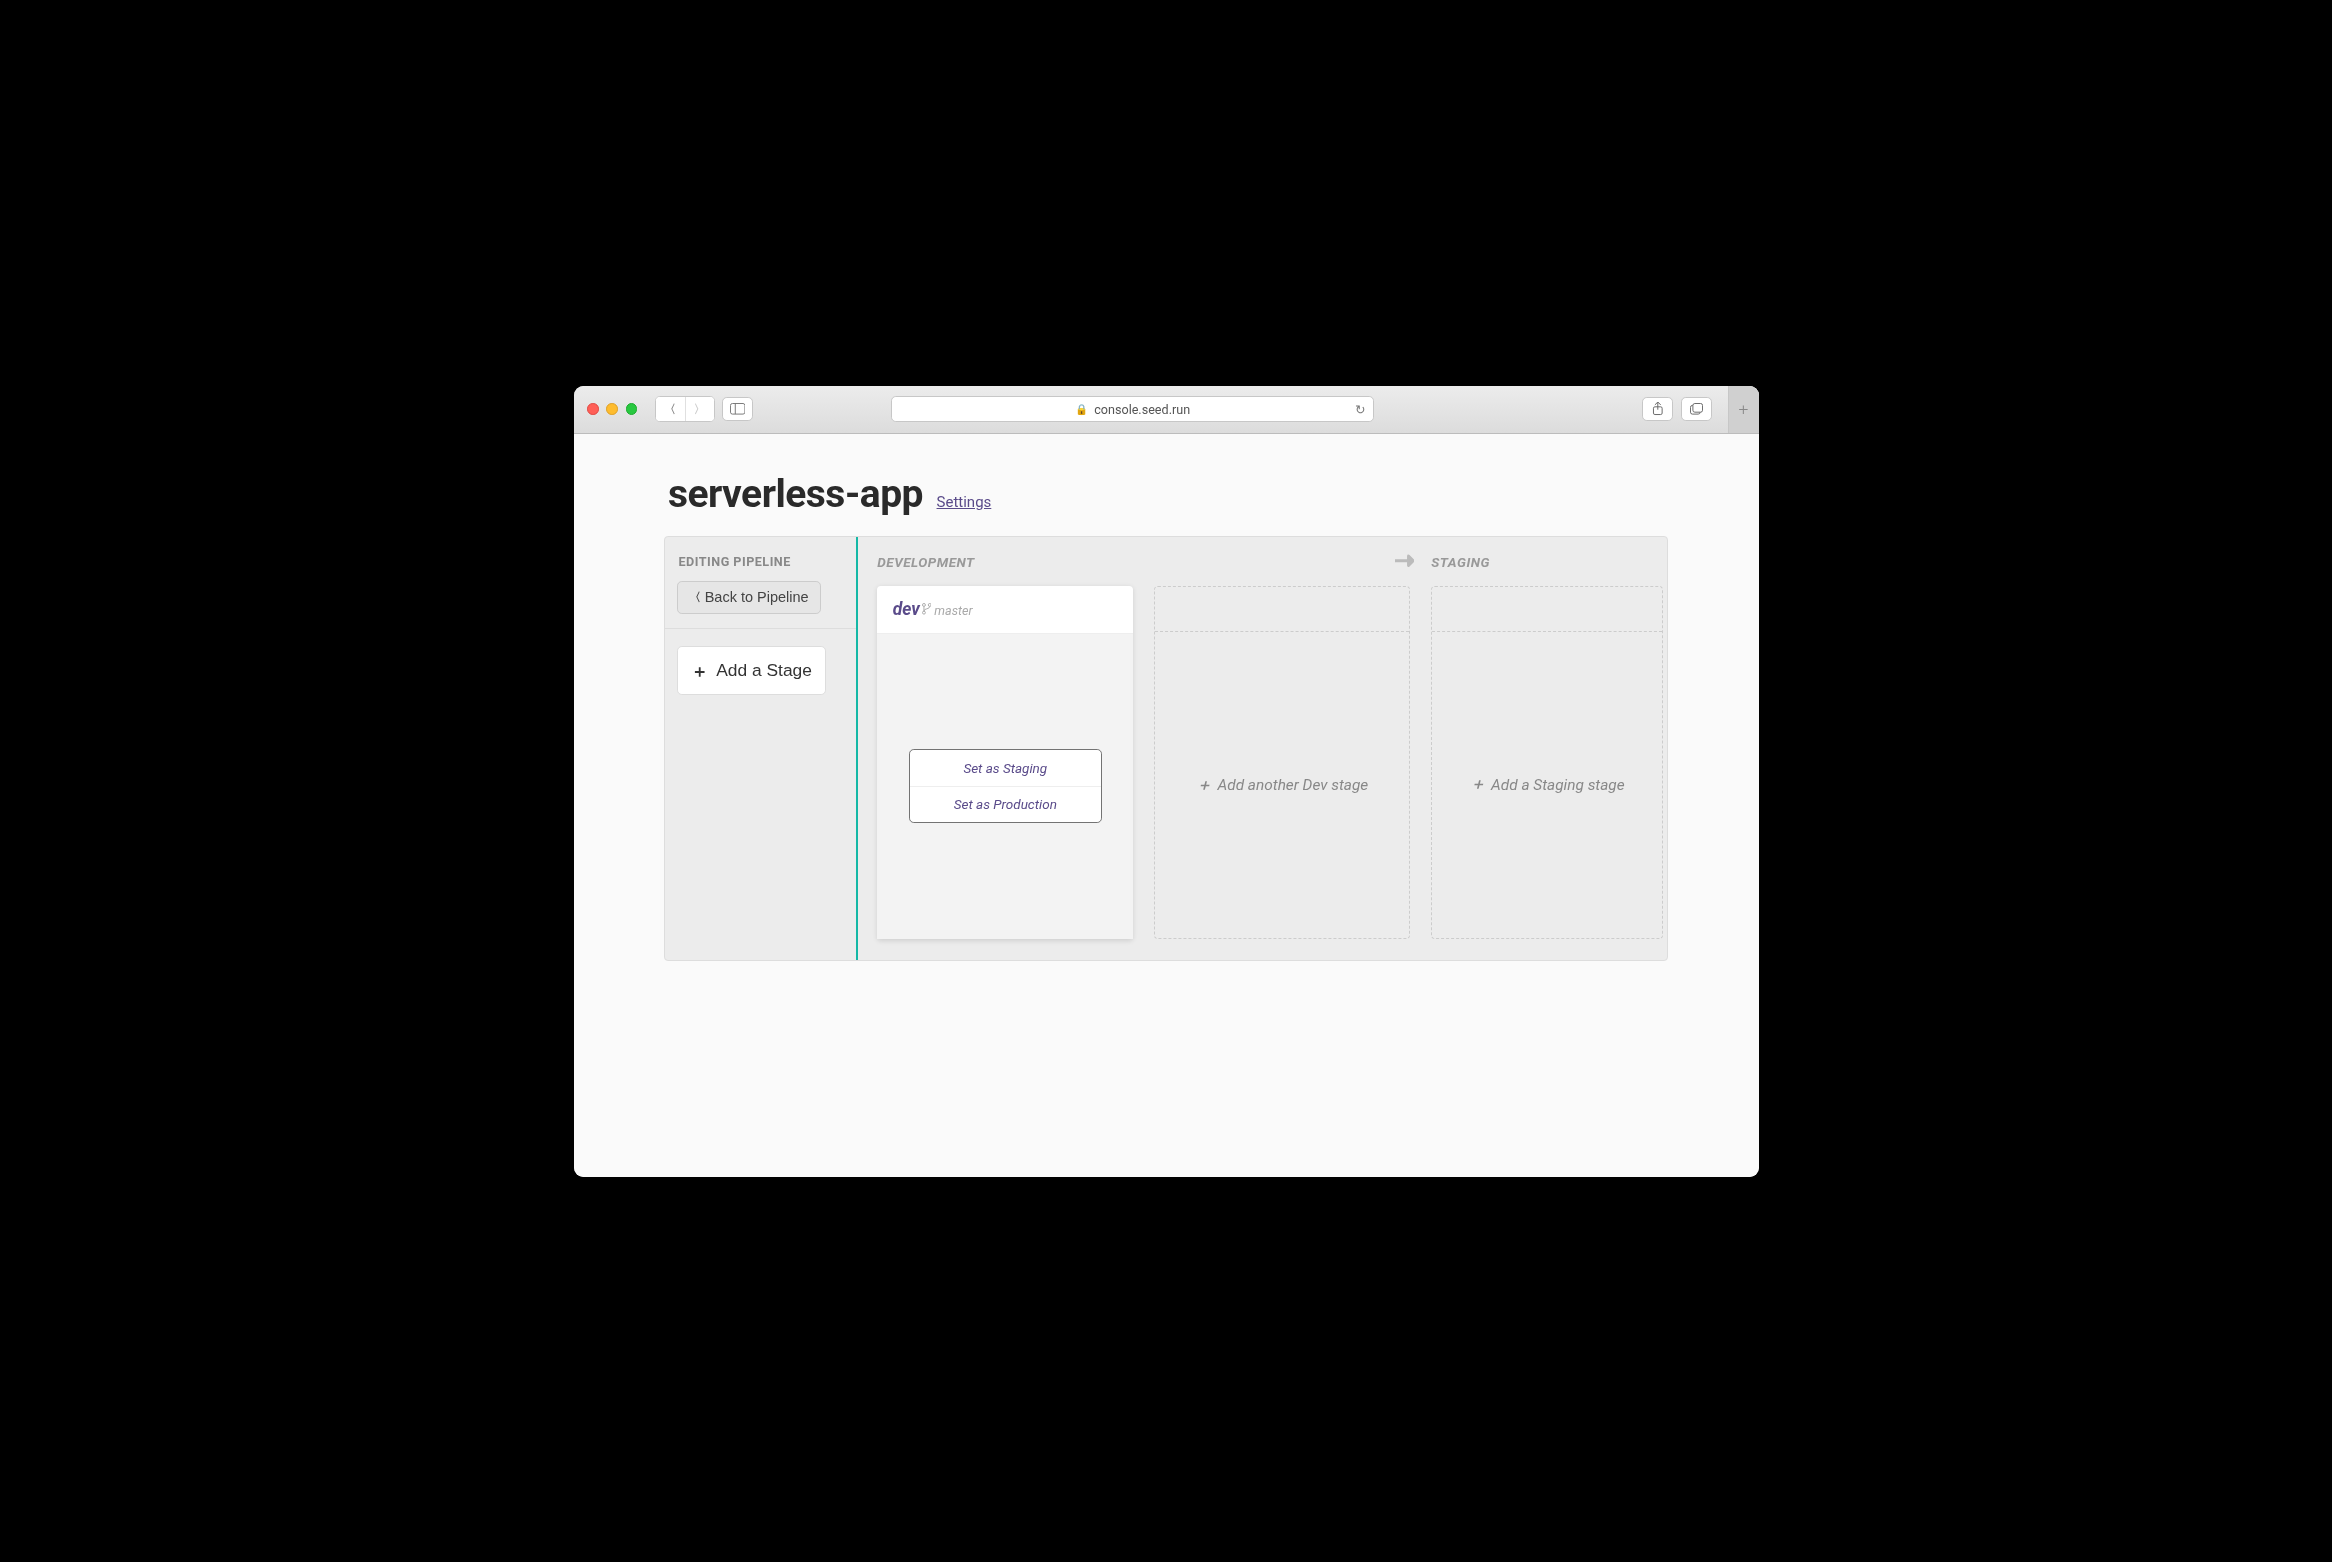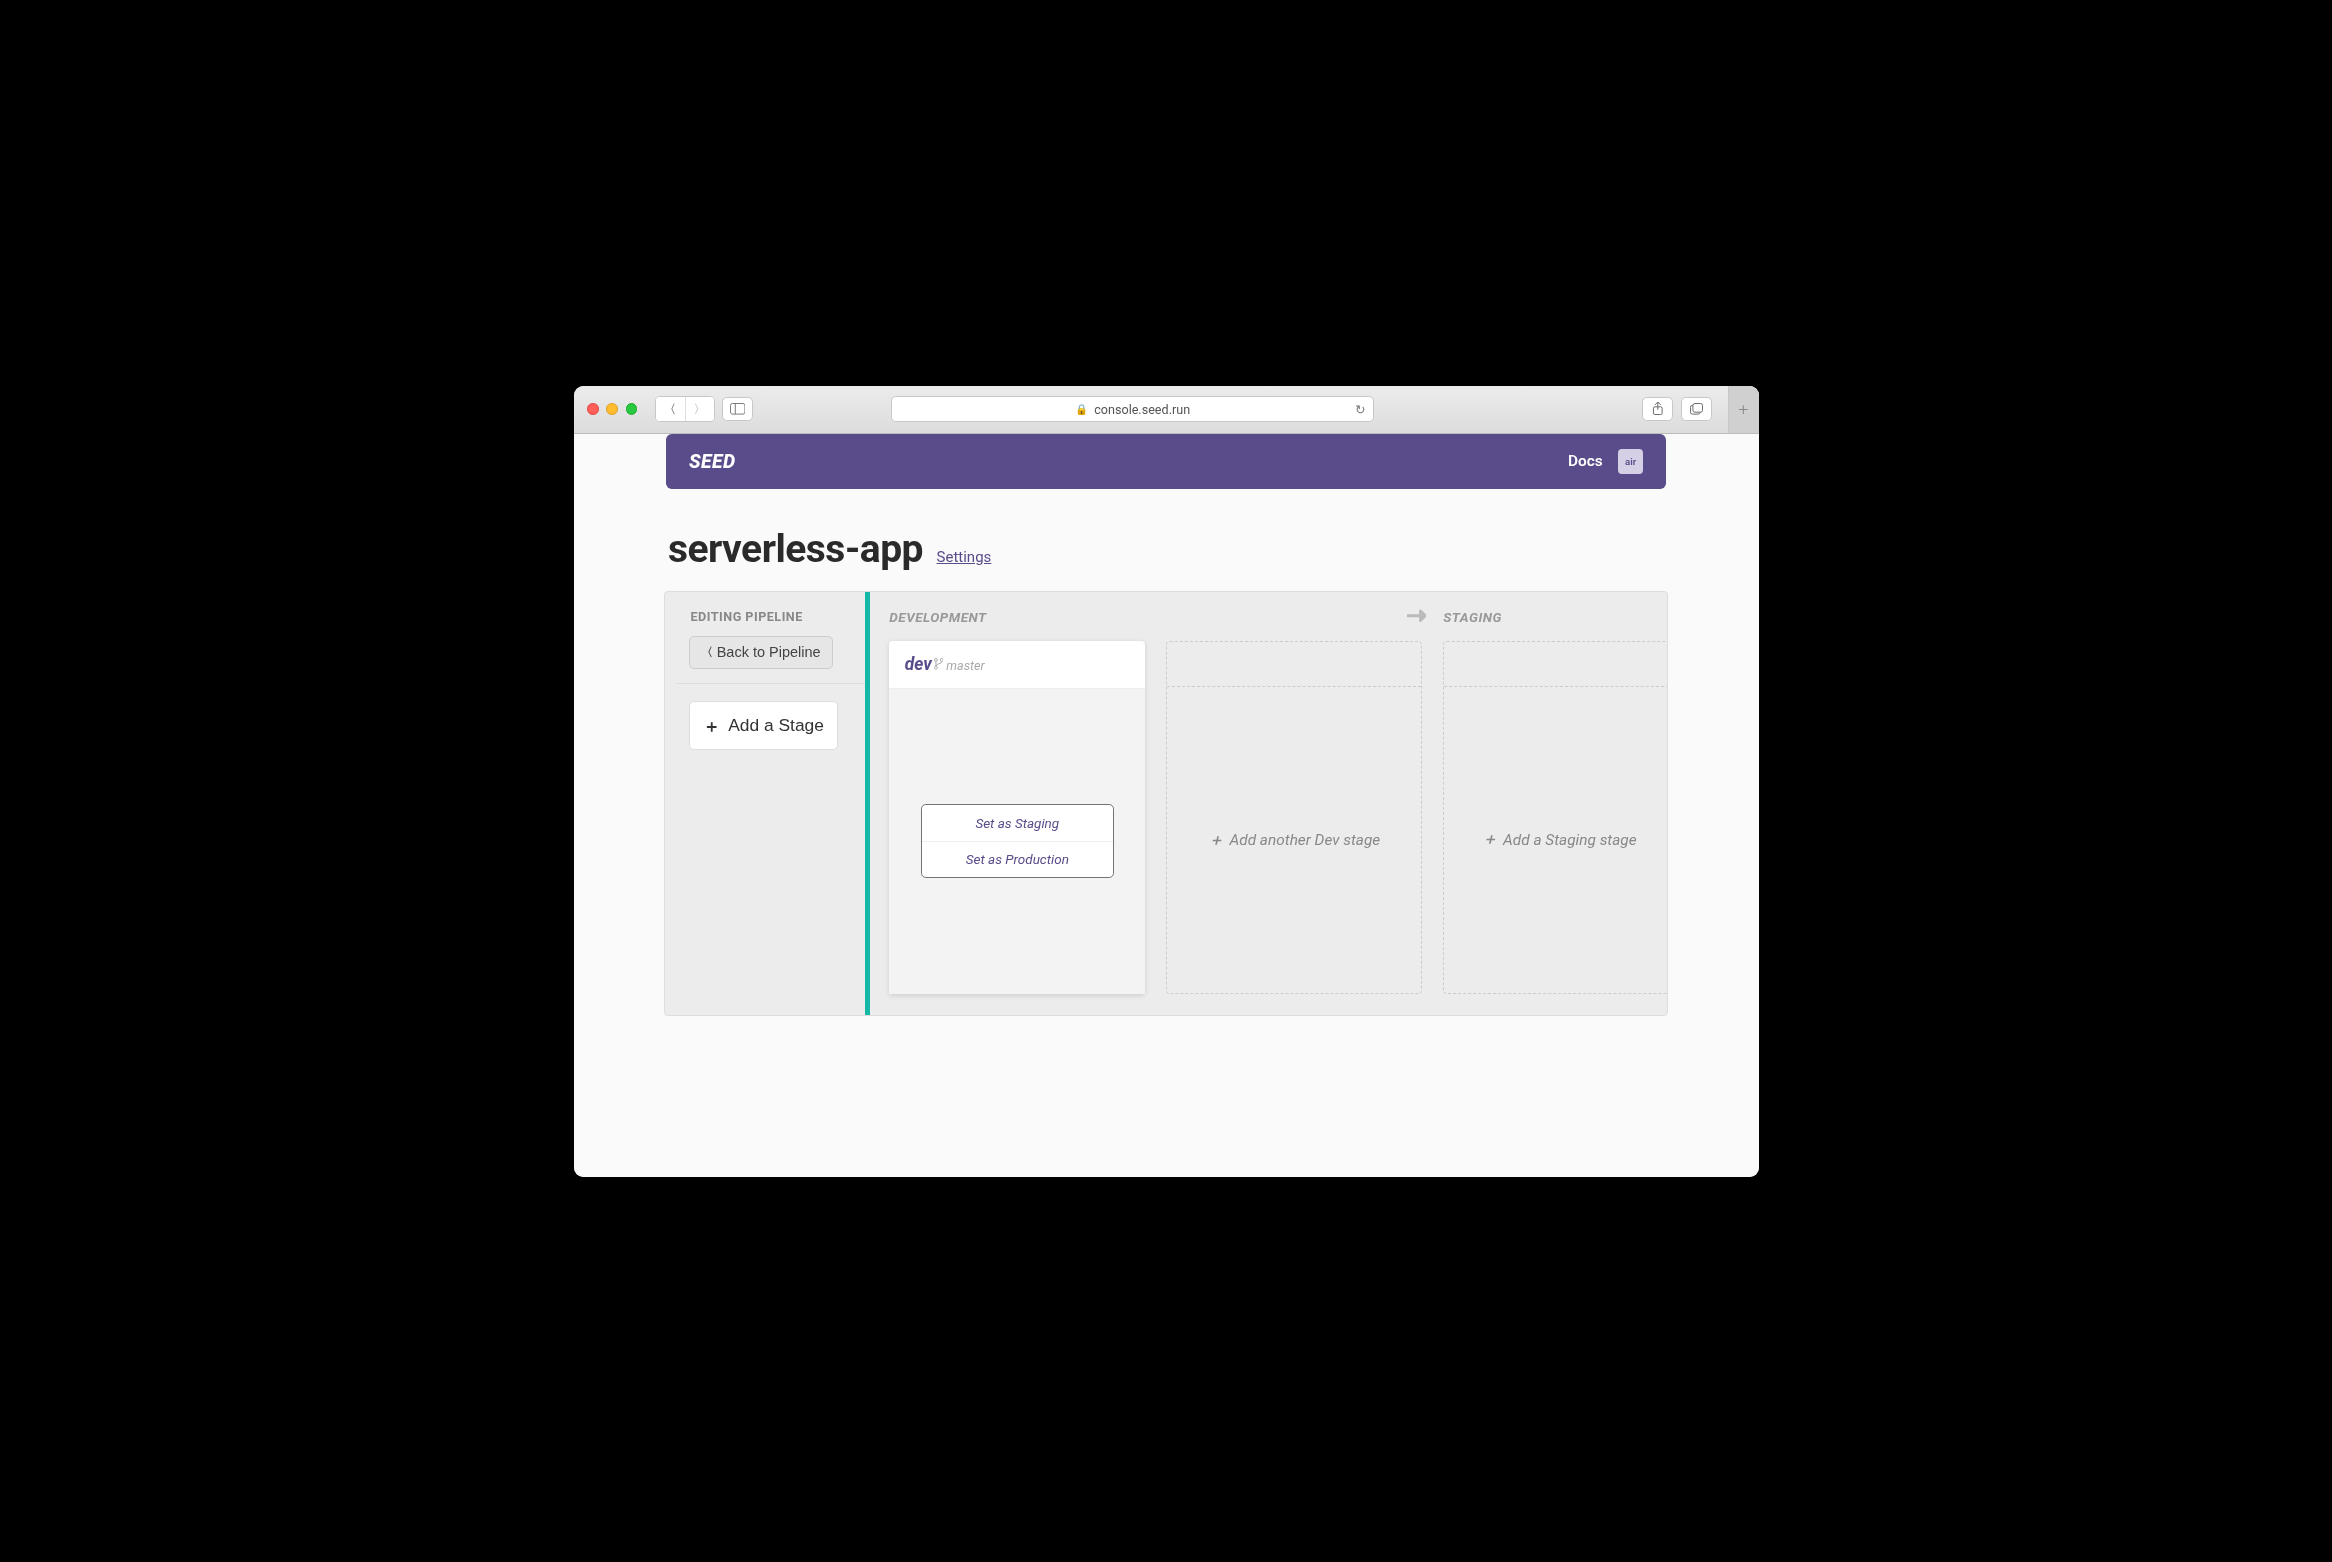--- a/index.html
+++ b/index.html
@@ -55,21 +55,21 @@
 .breadcrumb { padding:15.4px 3.9px; font-size:15.4px; color:#999; border-bottom:1px solid #e8e8e8; }
 .breadcrumb a { color:#5a4b8a; text-decoration:none; }
 .breadcrumb .sep { margin:0 5.8px; color:#ccc; }
 .breadcrumb .current { color:#999; }
 
 .page-header { padding:37px 3.9px 19.3px; display:flex; align-items:baseline; gap:13.5px; }
 .page-title { font-size:39px; font-weight:700; color:#2a2a2a; letter-spacing:-0.5px; }
 .settings-link { color:#5a4b8a; font-size:15px; }
 
 .pipeline-wrap { background:#ececec; border:1px solid #ddd; border-radius:3.9px; display:flex; min-height:425px; }
-.editing-col { width:193px; border-right:5px solid #14b8a6;margin-left:12px; }
+.editing-col { width:193px; border-right:2px solid #14b8a6; }
 .editing-header { padding:17.4px 13.5px 11.6px; font-size:12.6px; font-weight:700; color:#888; letter-spacing:0.5px; }
 .back-btn { margin:0 11.6px 13.5px; background:#e6e6e6; border:1px solid #ccc; border-radius:4.8px; padding:7.7px 11.6px; font-size:14.5px; color:#444; display:flex; align-items:center; gap:3.9px; cursor:pointer; }
 .editing-divider { border-top:1px solid #ddd; }
 .add-stage-btn { margin:17.4px 11.6px; background:#fff; border:1px solid #ddd; border-radius:4.8px; padding:11.6px 13.5px; font-size:17.4px; color:#333; display:flex; align-items:center; gap:7.7px; cursor:pointer; font-weight:500; }
 
 .stages-area { flex:1; padding:17.4px 19.3px 19.3px; display:flex; gap:21px; position:relative; overflow:hidden; }
 .stage-col { flex:0 0 256px; display:flex; flex-direction:column;font-style:italic; }
 .stage-col.wide { flex:0 0 256px; }
 .stage-label { font-size:13.5px; font-weight:700; color:#999; letter-spacing:0.5px; margin-bottom:15.4px; }
 .stage-label.with-arrow { display:flex; align-items:center; }
@@ -135,26 +135,20 @@
             <rect x="3" y="0.5" width="10" height="9" rx="2" fill="#fff" stroke="#666"></rect>
           </svg>
       </div>
     </div>
     <div class="new-tab">+</div>
   </div>
 
   <div class="content">
     <div class="container">
 
-      <div class="topnav">
-        <div class="logo">SEED</div>
-        <div class="topnav-spacer"></div>
-        <div class="docs-link">Docs</div>
-        <div class="avatar">air</div>
-      </div>
 
 
       <div class="page-header">
         <h1 class="page-title">serverless-app</h1>
         <a class="settings-link" href="#">Settings</a>
       </div>
 
       <div class="pipeline-wrap">
         <div class="editing-col">
           <div class="editing-header">EDITING PIPELINE</div>

